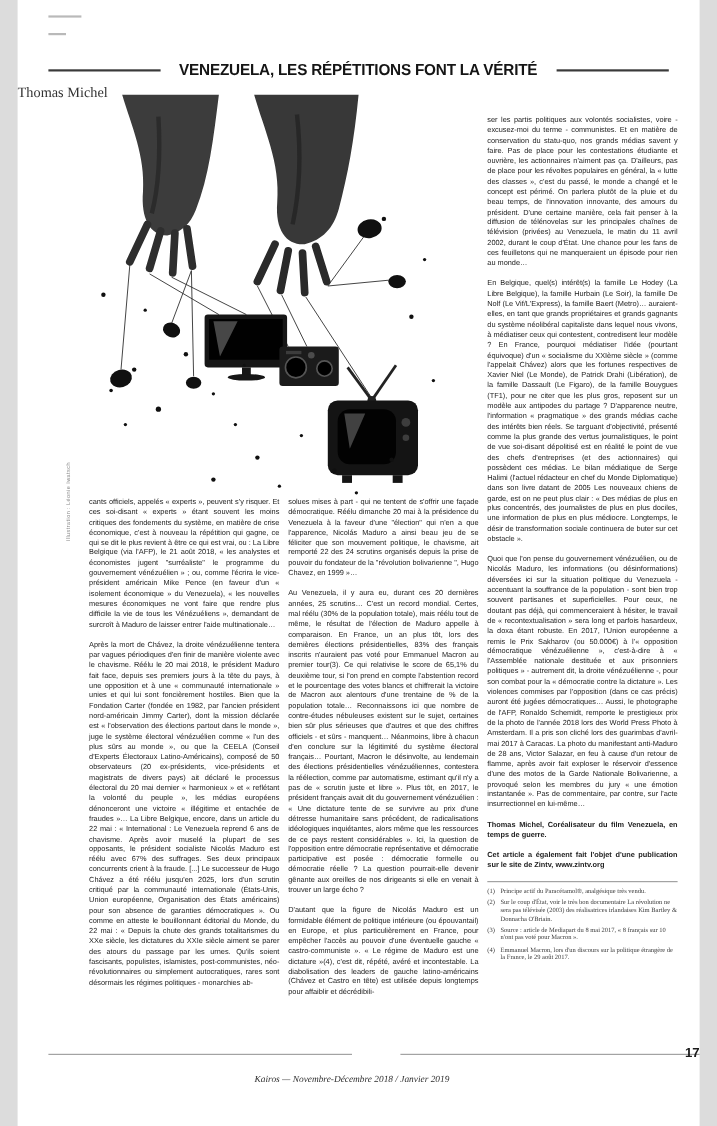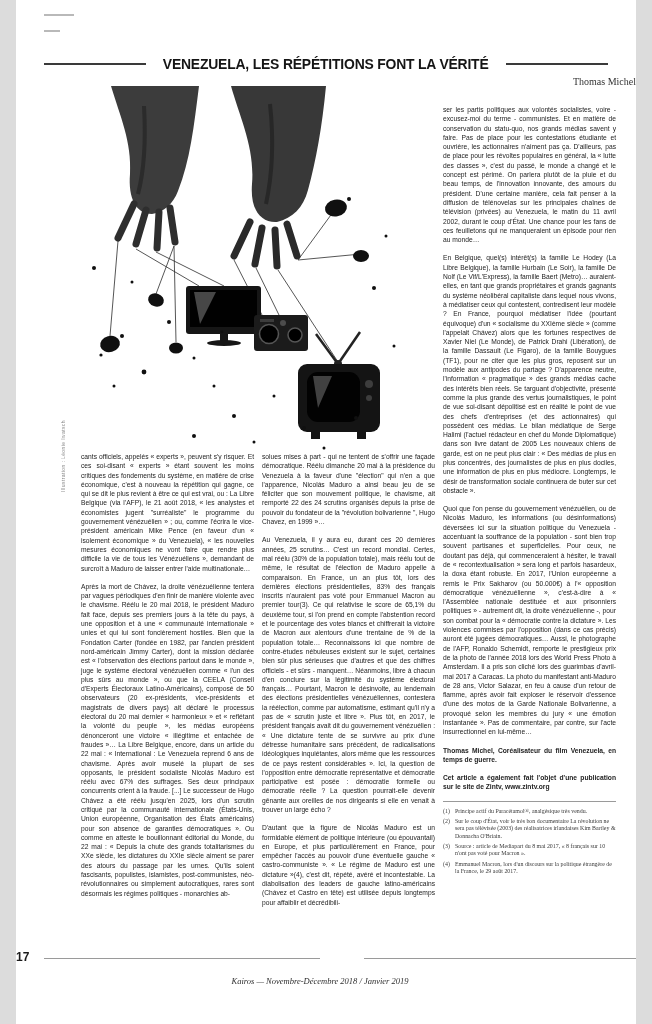--- a/index.html
+++ b/index.html
@@ -5,43 +5,43 @@
   html,body{margin:0;padding:0;background:#dcdcdc;}
   .page{position:relative;width:620px;height:1024px;margin:0 auto;background:#ffffff;
         font-family:"Liberation Sans",sans-serif;color:#1f1f1f;overflow:hidden;}
   .crop-mark{position:absolute;height:2px;background:#b9b9b9;}
   .crop-mark.m1{left:28px;top:14px;width:30px;}
   .crop-mark.m2{left:28px;top:30px;width:16px;}
   .title-row{position:absolute;left:28px;right:28px;top:56px;display:flex;align-items:center;gap:10px;}
   .title-rule{flex:1;height:2px;background:#3a3a3a;}
   .article-title{white-space:nowrap;font-weight:700;font-size:14.5px;letter-spacing:-0.2px;
                  transform:scaleX(0.96);transform-origin:center;color:#151515;}
-  .byline{position:absolute;left:0;right:0;top:76px;text-align:right;
-          font-family:"Liberation Serif",serif;font-size:10px;color:#333;}
+  .byline{position:absolute;left:0;right:0;top:76px;text-align:left;
+          font-family:"Liberation Serif",serif;font-size:13px;color:#333;}
   .illustration{position:absolute;left:58px;top:86px;width:362px;height:384px;}
   .illu-credit{position:absolute;left:44px;top:372px;height:120px;
                writing-mode:vertical-rl;transform:rotate(180deg);
                font-size:5px;color:#8a8a8a;letter-spacing:.4px;}
   .col{position:absolute;width:173px;font-size:6.7px;line-height:9.3px;text-align:justify;
        color:#232323;}
   .col p{margin:0 0 9px 0;}
   .col-left{left:65px;top:452px;}
   .col-middle{left:246px;top:452px;}
   .col-right{left:427px;top:105px;}
   .signature{font-weight:700;margin:4px 0 8px 0;}
   .pub-note{font-weight:700;margin:0 0 8px 0;}
   .fn-sep{border-top:1px solid #9a9a9a;margin:6px 0 6px 0;}
   .footnotes{font-family:"Liberation Serif",serif;font-size:5.9px;line-height:7.3px;color:#3a3a3a;}
   .fn-row{display:flex;margin-bottom:3px;text-align:left;}
   .fn-num{width:12px;flex:none;}
   .fn-text{flex:1;}
   .pn-rule{position:absolute;top:958px;height:1px;background:#9a9a9a;}
   .pn-rule.left{left:28px;width:276px;}
   .pn-rule.right{left:348px;width:276px;}
-  .page-number{position:absolute;top:950px;left:0;right:0;text-align:left;
+  .page-number{position:absolute;top:950px;left:0;right:0;text-align:right;
                font-weight:700;font-size:12px;color:#1a1a1a;}
   .journal-footer{position:absolute;top:976px;left:0;right:12px;text-align:center;
                   font-family:"Liberation Serif",serif;font-style:italic;font-size:8.5px;color:#2e2e2e;}
 </style>
 </head>
 <body>
 
 <div class="page">
 
   <div class="crop-mark m1"></div>

